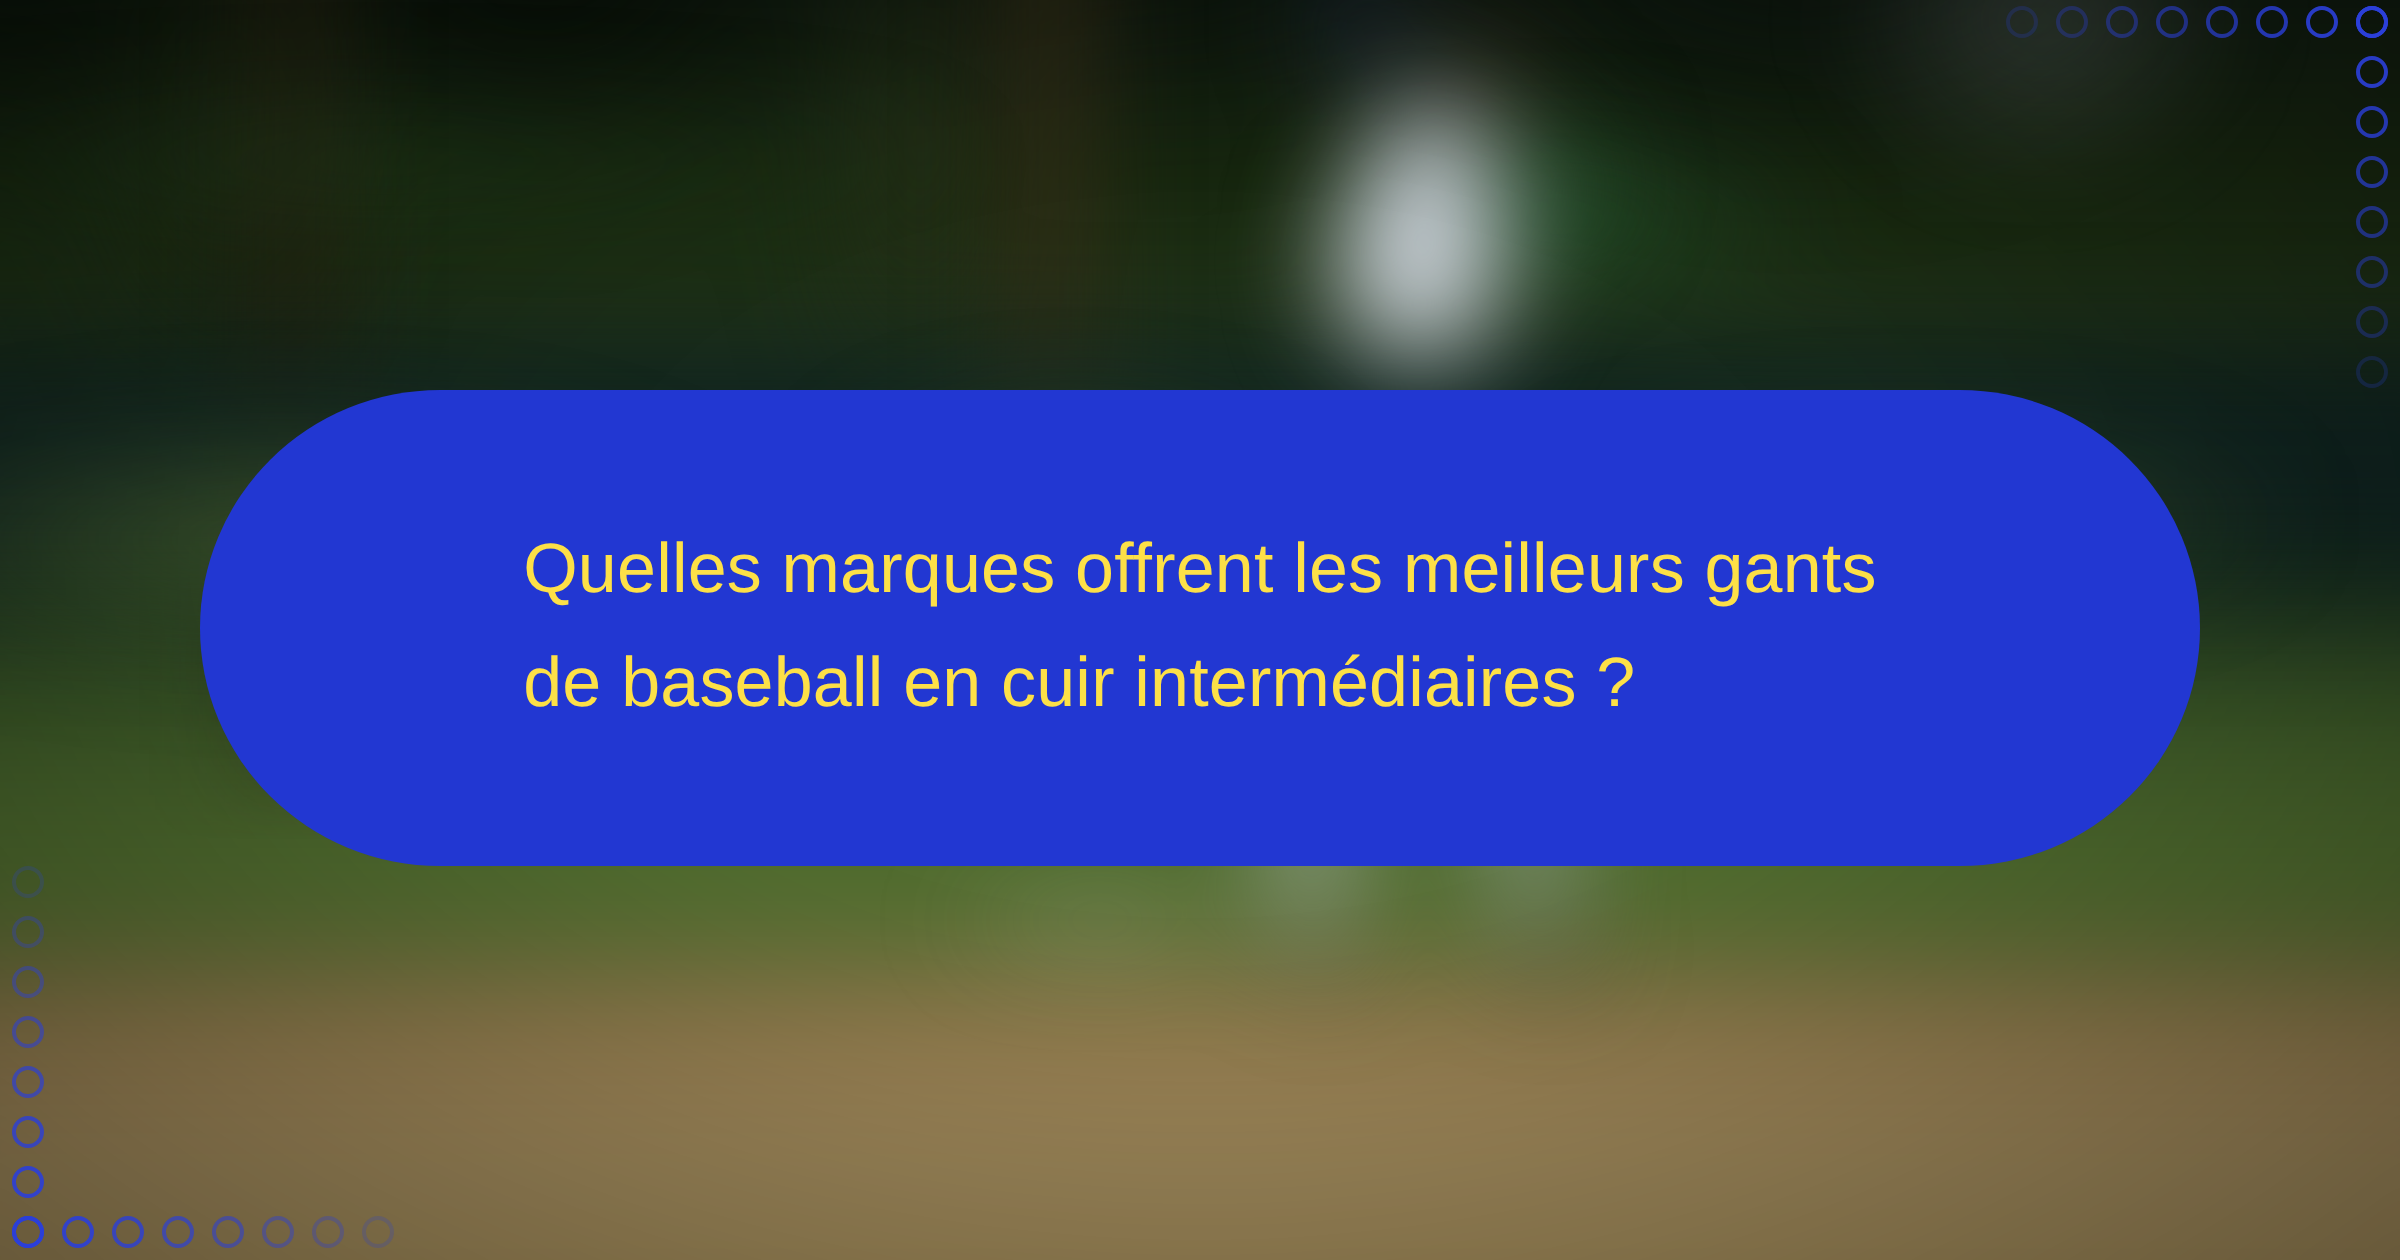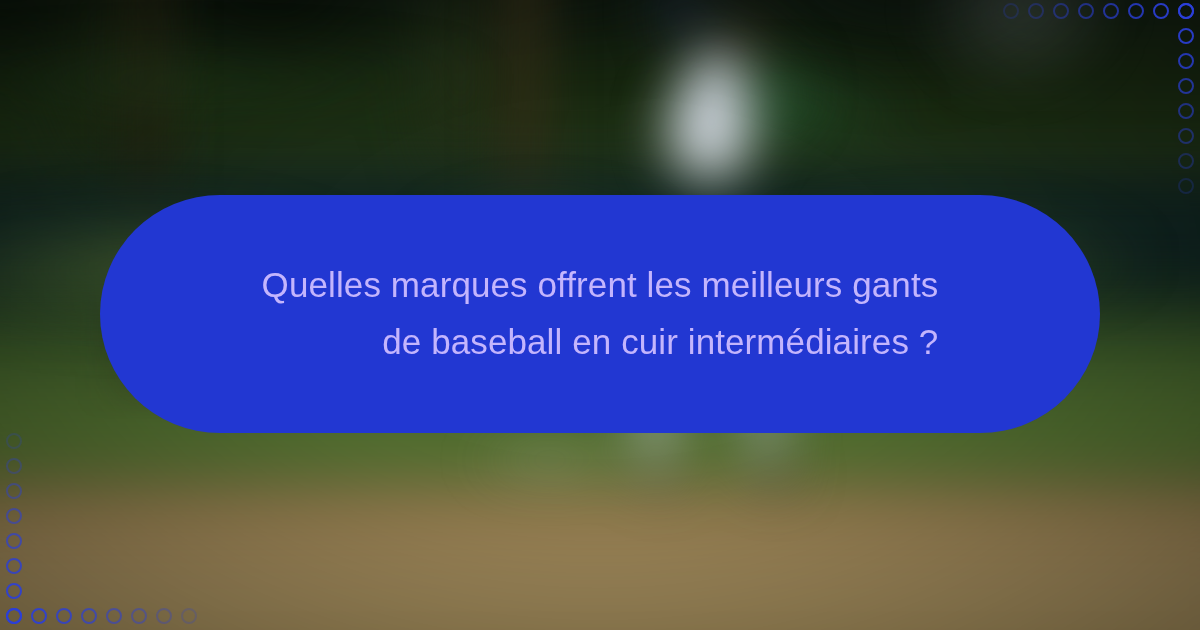--- a/index.html
+++ b/index.html
@@ -123,25 +123,25 @@
     height: 238px;
     background: #2237d2;
     border-radius: 120px / 119px;
     display: flex;
     align-items: center;
     justify-content: center;
     box-sizing: border-box;
     padding: 0 120px;
   }
   .card-text {
-    color: #c4b5fd;
+    color: #fde047;
     font-size: 35px;
     font-weight: 300;
     line-height: 1.62;
-    text-align: right;
+    text-align: left;
     letter-spacing: .1px;
     white-space: pre-line;
   }
 </style>
 </head>
 <body>
 
 <div id="stage">
 
   <div class="photo">

